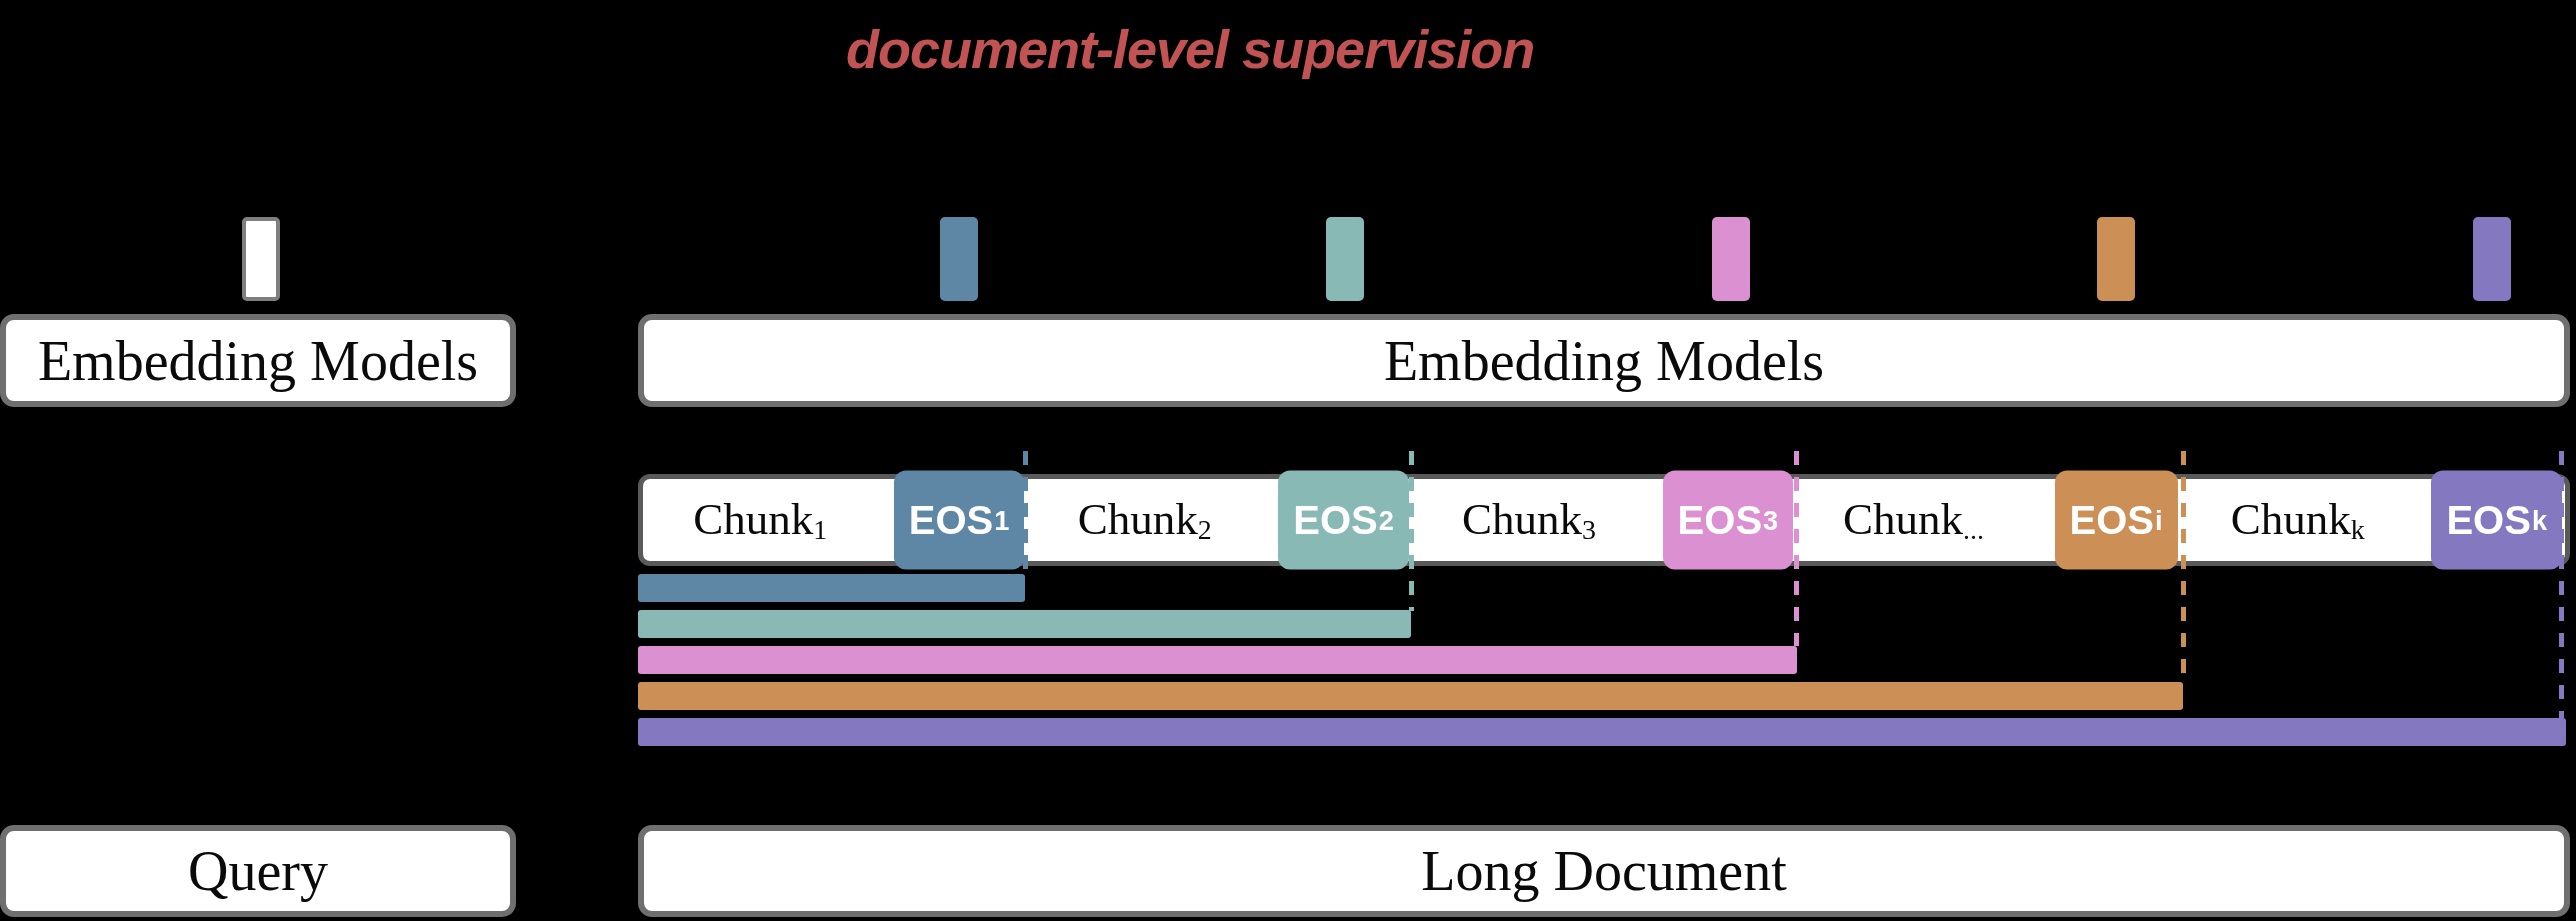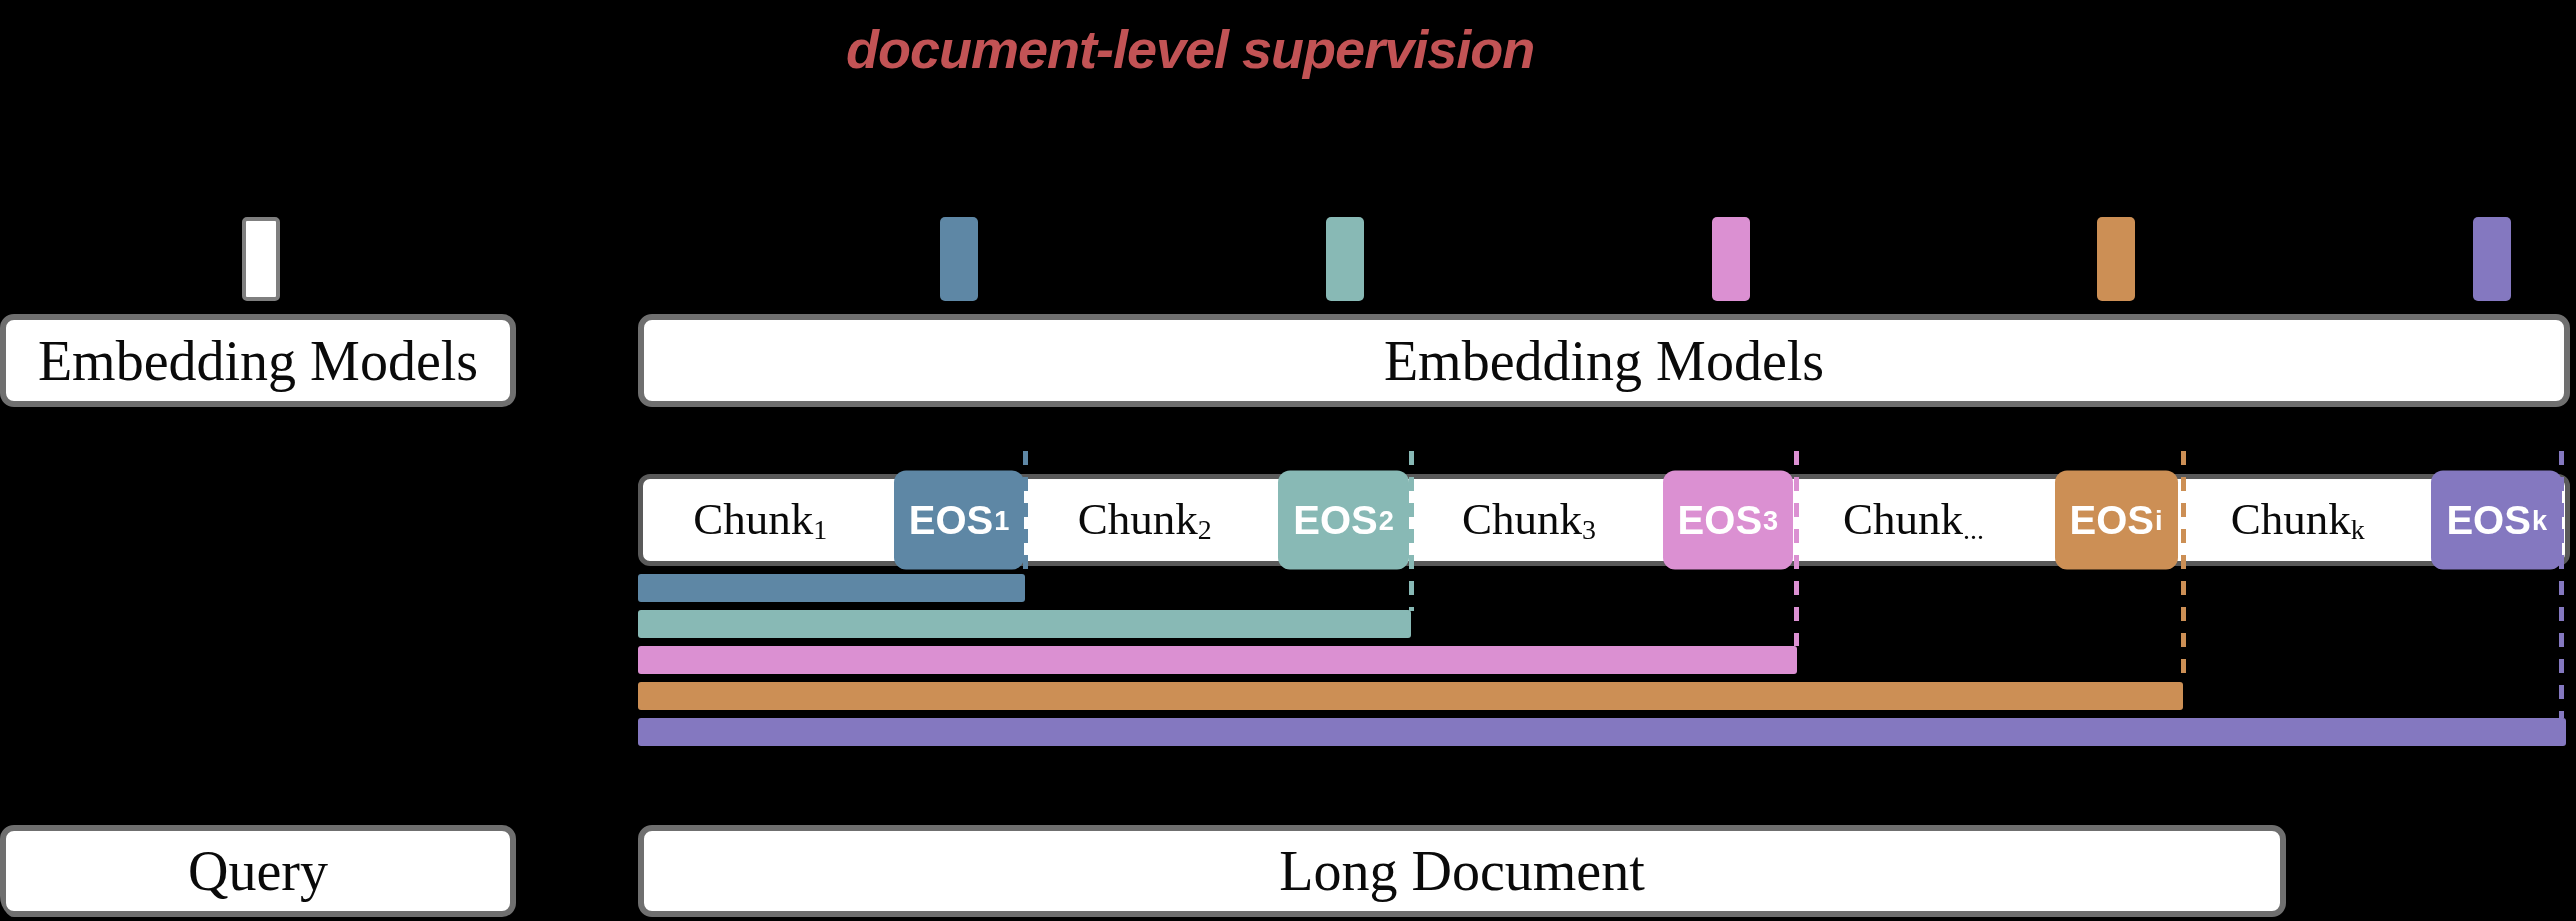--- a/index.html
+++ b/index.html
@@ -2,21 +2,20 @@
 <html><head>
 <meta charset="utf-8">
 <style>
   html,body{margin:0;padding:0;}
   body{background:#000;}
   #stage{
     position:relative;
     width:2576px;height:921px;
     overflow:hidden;
     font-family:"Liberation Serif", serif;
-    border-radius:25px;
   }
   
   .headline{
     position:absolute;left:846px;top:18px;
     font-family:"Liberation Sans", sans-serif;
     font-weight:bold;font-style:italic;
     font-size:54px;letter-spacing:-1px;
     white-space:nowrap;
   }
   .coverage-caption{
@@ -30,21 +29,21 @@
   
   .box{
     position:absolute;box-sizing:border-box;
     background:#fff;border:6px solid #6F6F6F;border-radius:14px;
     display:flex;align-items:center;justify-content:center;
     font-size:56px;color:#0a0a0a;white-space:nowrap;
   }
   .box-left-model{left:0;top:314px;width:516px;height:93px;}
   .box-right-model{left:638px;top:314px;width:1932px;height:93px;}
   .box-query{left:0;top:825px;width:516px;height:92px;}
-  .box-document{left:638px;top:825px;width:1648px;height:92px;}
+  .box-document{left:638px;top:825px;width:1932px;height:92px;}
   
   .token{
     position:absolute;top:217px;width:38px;height:84px;
     border-radius:5px;box-sizing:border-box;
   }
   .token-query{left:242px;background:#fff;border:4px solid #7F7F7F;}
   .t1{left:940px;} .t2{left:1326px;} .t3{left:1712px;}
   .t4{left:2097px;} .t5{left:2473px;}
   
   .chunk-row{

